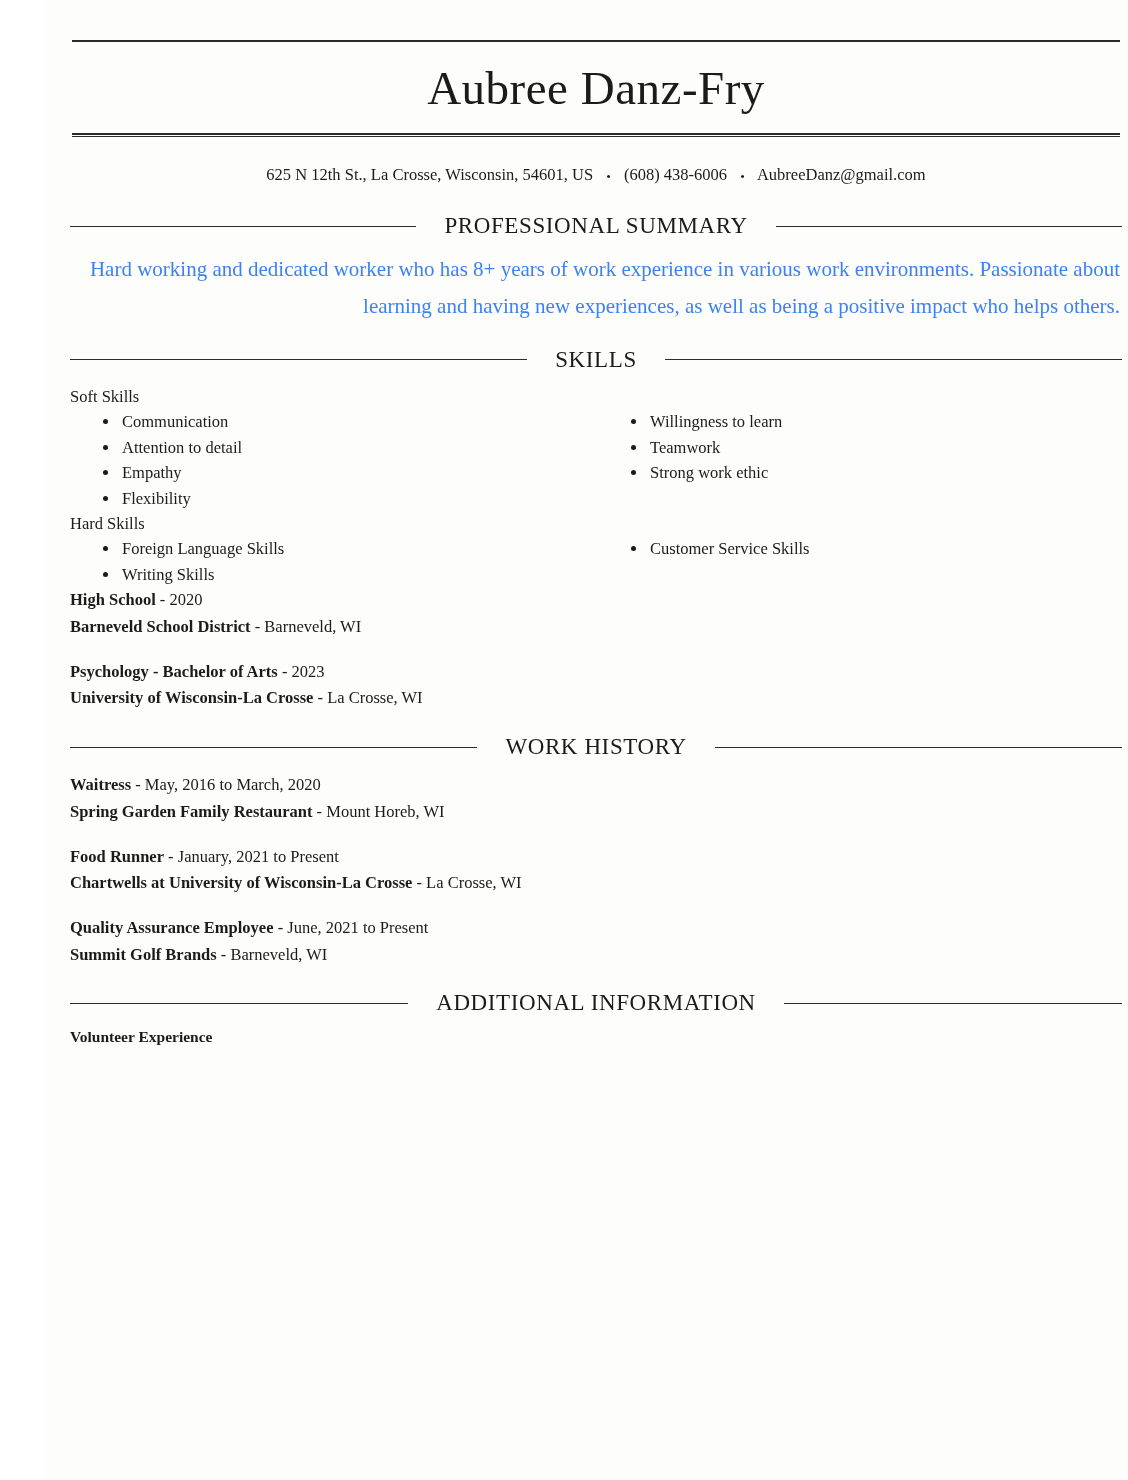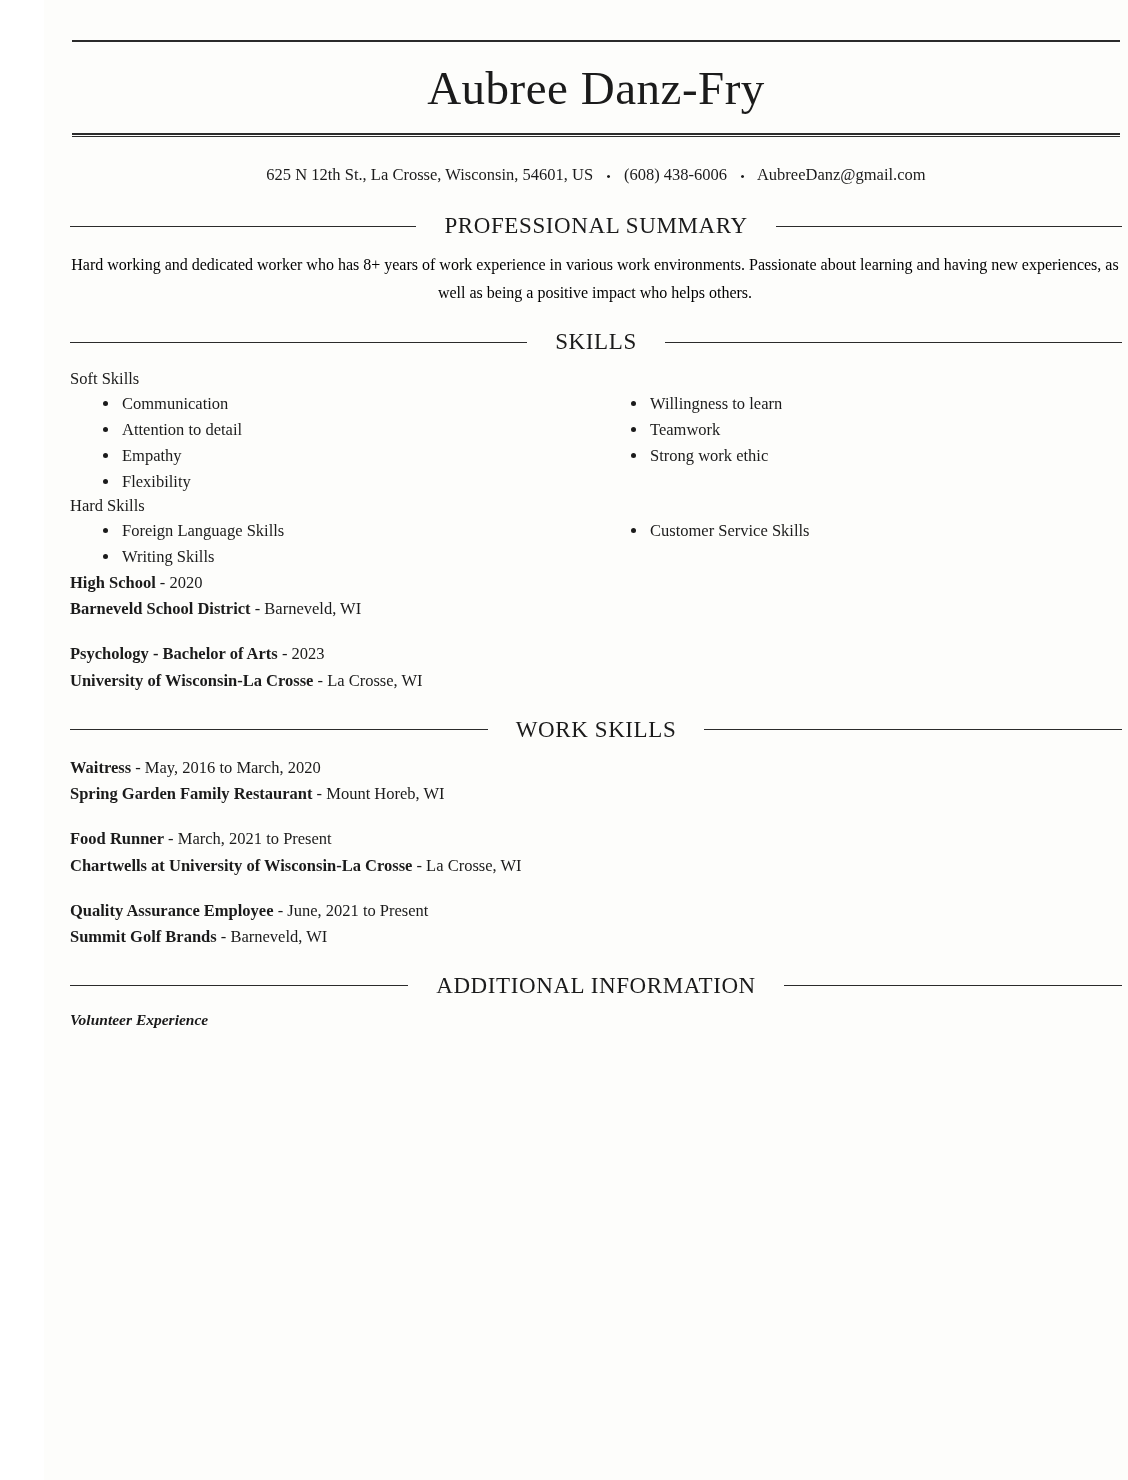--- a/index.html
+++ b/index.html
@@ -66,25 +66,25 @@
     height: 1px;
     background: #2b2b2b;
   }
   .section-heading .title {
     font-size: 23px;
     letter-spacing: 0.6px;
     color: #1b1b1b;
     white-space: nowrap;
   }
   .body-text {
-    font-size: 16px;
+    font-size: 21px;
     line-height: 1.75;
-    color: #000000;
+    color: #3b82f6;
     padding: 0 4px 0 2px;
-    text-align: center;
+    text-align: right;
   }
   .skills-group-label {
     font-size: 16.5px;
     color: #1b1b1b;
     padding: 2px 0 0 2px;
   }
   .skills-cols {
     display: flex;
     gap: 0;
   }
@@ -114,21 +114,20 @@
     color: #1b1b1b;
   }
   .entry-line b {
     font-weight: 700;
   }
   .addl-label {
     font-size: 15.5px;
     font-weight: 700;
     padding: 0 2px;
     color: #1b1b1b;
-    font-style: italic;
   }
   .addl-list {
     margin: 2px 0 0 0;
     padding-left: 52px;
   }
   .addl-list li {
     font-size: 16.5px;
     line-height: 1.6;
   }
 </style>
@@ -216,36 +215,36 @@
     <div class="entry-line">
       <b>Psychology - Bachelor of Arts</b><span> - 2023</span>
     </div>
     <div class="entry-line">
       <b>University of Wisconsin-La Crosse</b><span> - La Crosse, WI</span>
     </div>
   </div>
 
   <div class="section-heading">
     <span class="line"></span>
-    <span class="title">WORK SKILLS</span>
+    <span class="title">WORK HISTORY</span>
     <span class="line"></span>
   </div>
 
   <div class="entry">
     <div class="entry-line">
       <b>Waitress</b><span> - May, 2016 to March, 2020</span>
     </div>
     <div class="entry-line">
       <b>Spring Garden Family Restaurant</b><span> - Mount Horeb, WI</span>
     </div>
   </div>
 
   <div class="entry">
     <div class="entry-line">
-      <b>Food Runner</b><span> - March, 2021 to Present</span>
+      <b>Food Runner</b><span> - January, 2021 to Present</span>
     </div>
     <div class="entry-line">
       <b>Chartwells at University of Wisconsin-La Crosse</b><span> - La Crosse, WI</span>
     </div>
   </div>
 
   <div class="entry">
     <div class="entry-line">
       <b>Quality Assurance Employee</b><span> - June, 2021 to Present</span>
     </div>

